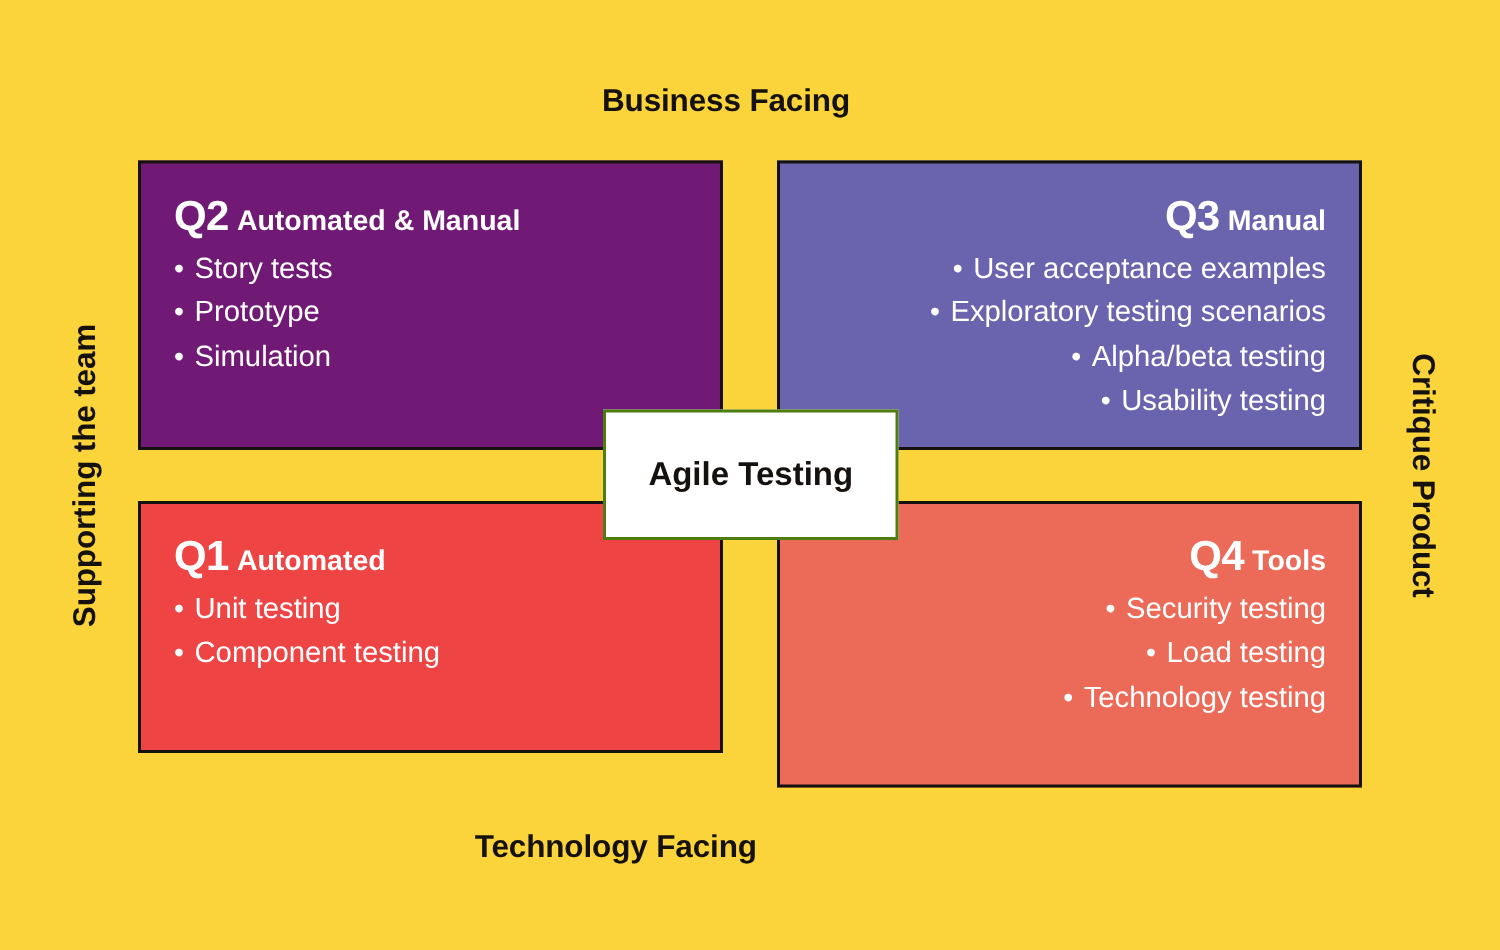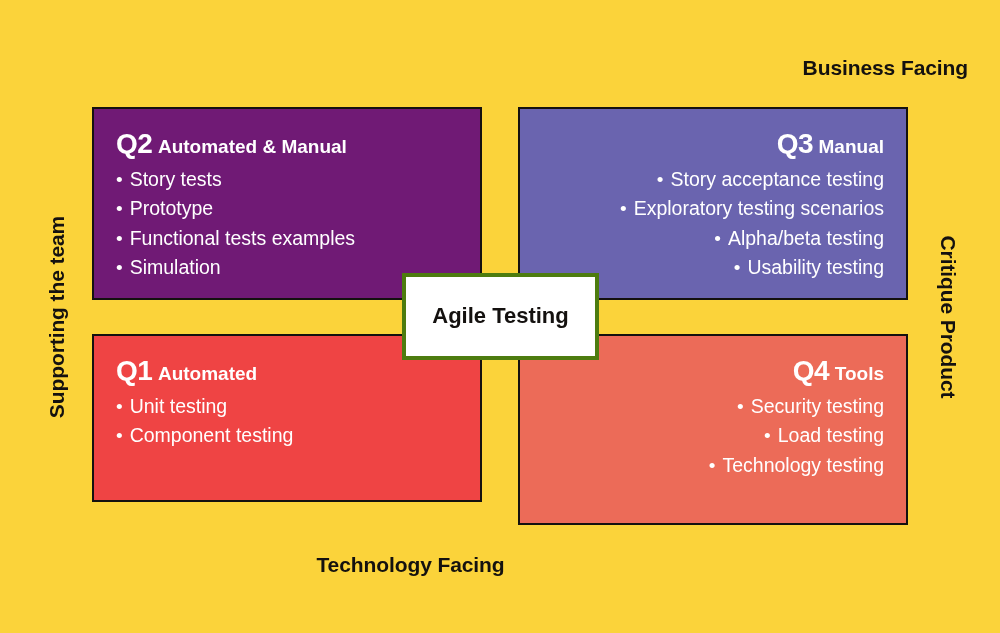--- a/index.html
+++ b/index.html
@@ -23,21 +23,21 @@
     font-weight: bold;
     font-size: 21px;
     letter-spacing: -0.1px;
     white-space: nowrap;
   }
 
   #label-top {
     top: 56px;
     left: 0;
     width: 968px;
-    text-align: right;
+    text-align: center;
   }
 
   #label-bottom {
     top: 553px;
     left: 4px;
     width: 813px;
     text-align: center;
   }
 
   #label-left {
@@ -120,21 +120,21 @@
   }
 
   
   #center-badge {
     position: absolute;
     left: 402px;
     top: 273px;
     width: 197px;
     height: 87px;
     background: #ffffff;
-    border: 4px solid #4d7c0f;
+    border: 2px solid #4d7c0f;
     display: flex;
     align-items: center;
     justify-content: center;
     text-align: center;
     z-index: 5;
   }
 
   #center-badge .badge-text {
     color: #14110f;
     font-size: 22px;
@@ -156,32 +156,31 @@
 <div class="grid">
 
   <div class="quad" id="quad-q2">
     <div class="quad-heading">
       <span class="qnum">Q2</span>
       <span class="qsub">Automated &amp; Manual</span>
     </div>
     <ul class="quad-list">
       <li><span class="bullet">•</span><span>Story tests</span></li>
       <li><span class="bullet">•</span><span>Prototype</span></li>
-      <li><span class="bullet">•</span><span>Functional tests examples</span></li>
       <li><span class="bullet">•</span><span>Simulation</span></li>
     </ul>
   </div>
 
   <div class="quad right-align" id="quad-q3">
     <div class="quad-heading">
       <span class="qnum">Q3</span>
       <span class="qsub">Manual</span>
     </div>
     <ul class="quad-list">
-      <li><span class="bullet">•</span><span>Story acceptance testing</span></li>
+      <li><span class="bullet">•</span><span>User acceptance examples</span></li>
       <li><span class="bullet">•</span><span>Exploratory testing scenarios</span></li>
       <li><span class="bullet">•</span><span>Alpha/beta testing</span></li>
       <li><span class="bullet">•</span><span>Usability testing</span></li>
     </ul>
   </div>
 
   <div class="quad" id="quad-q1">
     <div class="quad-heading">
       <span class="qnum">Q1</span>
       <span class="qsub">Automated</span>

